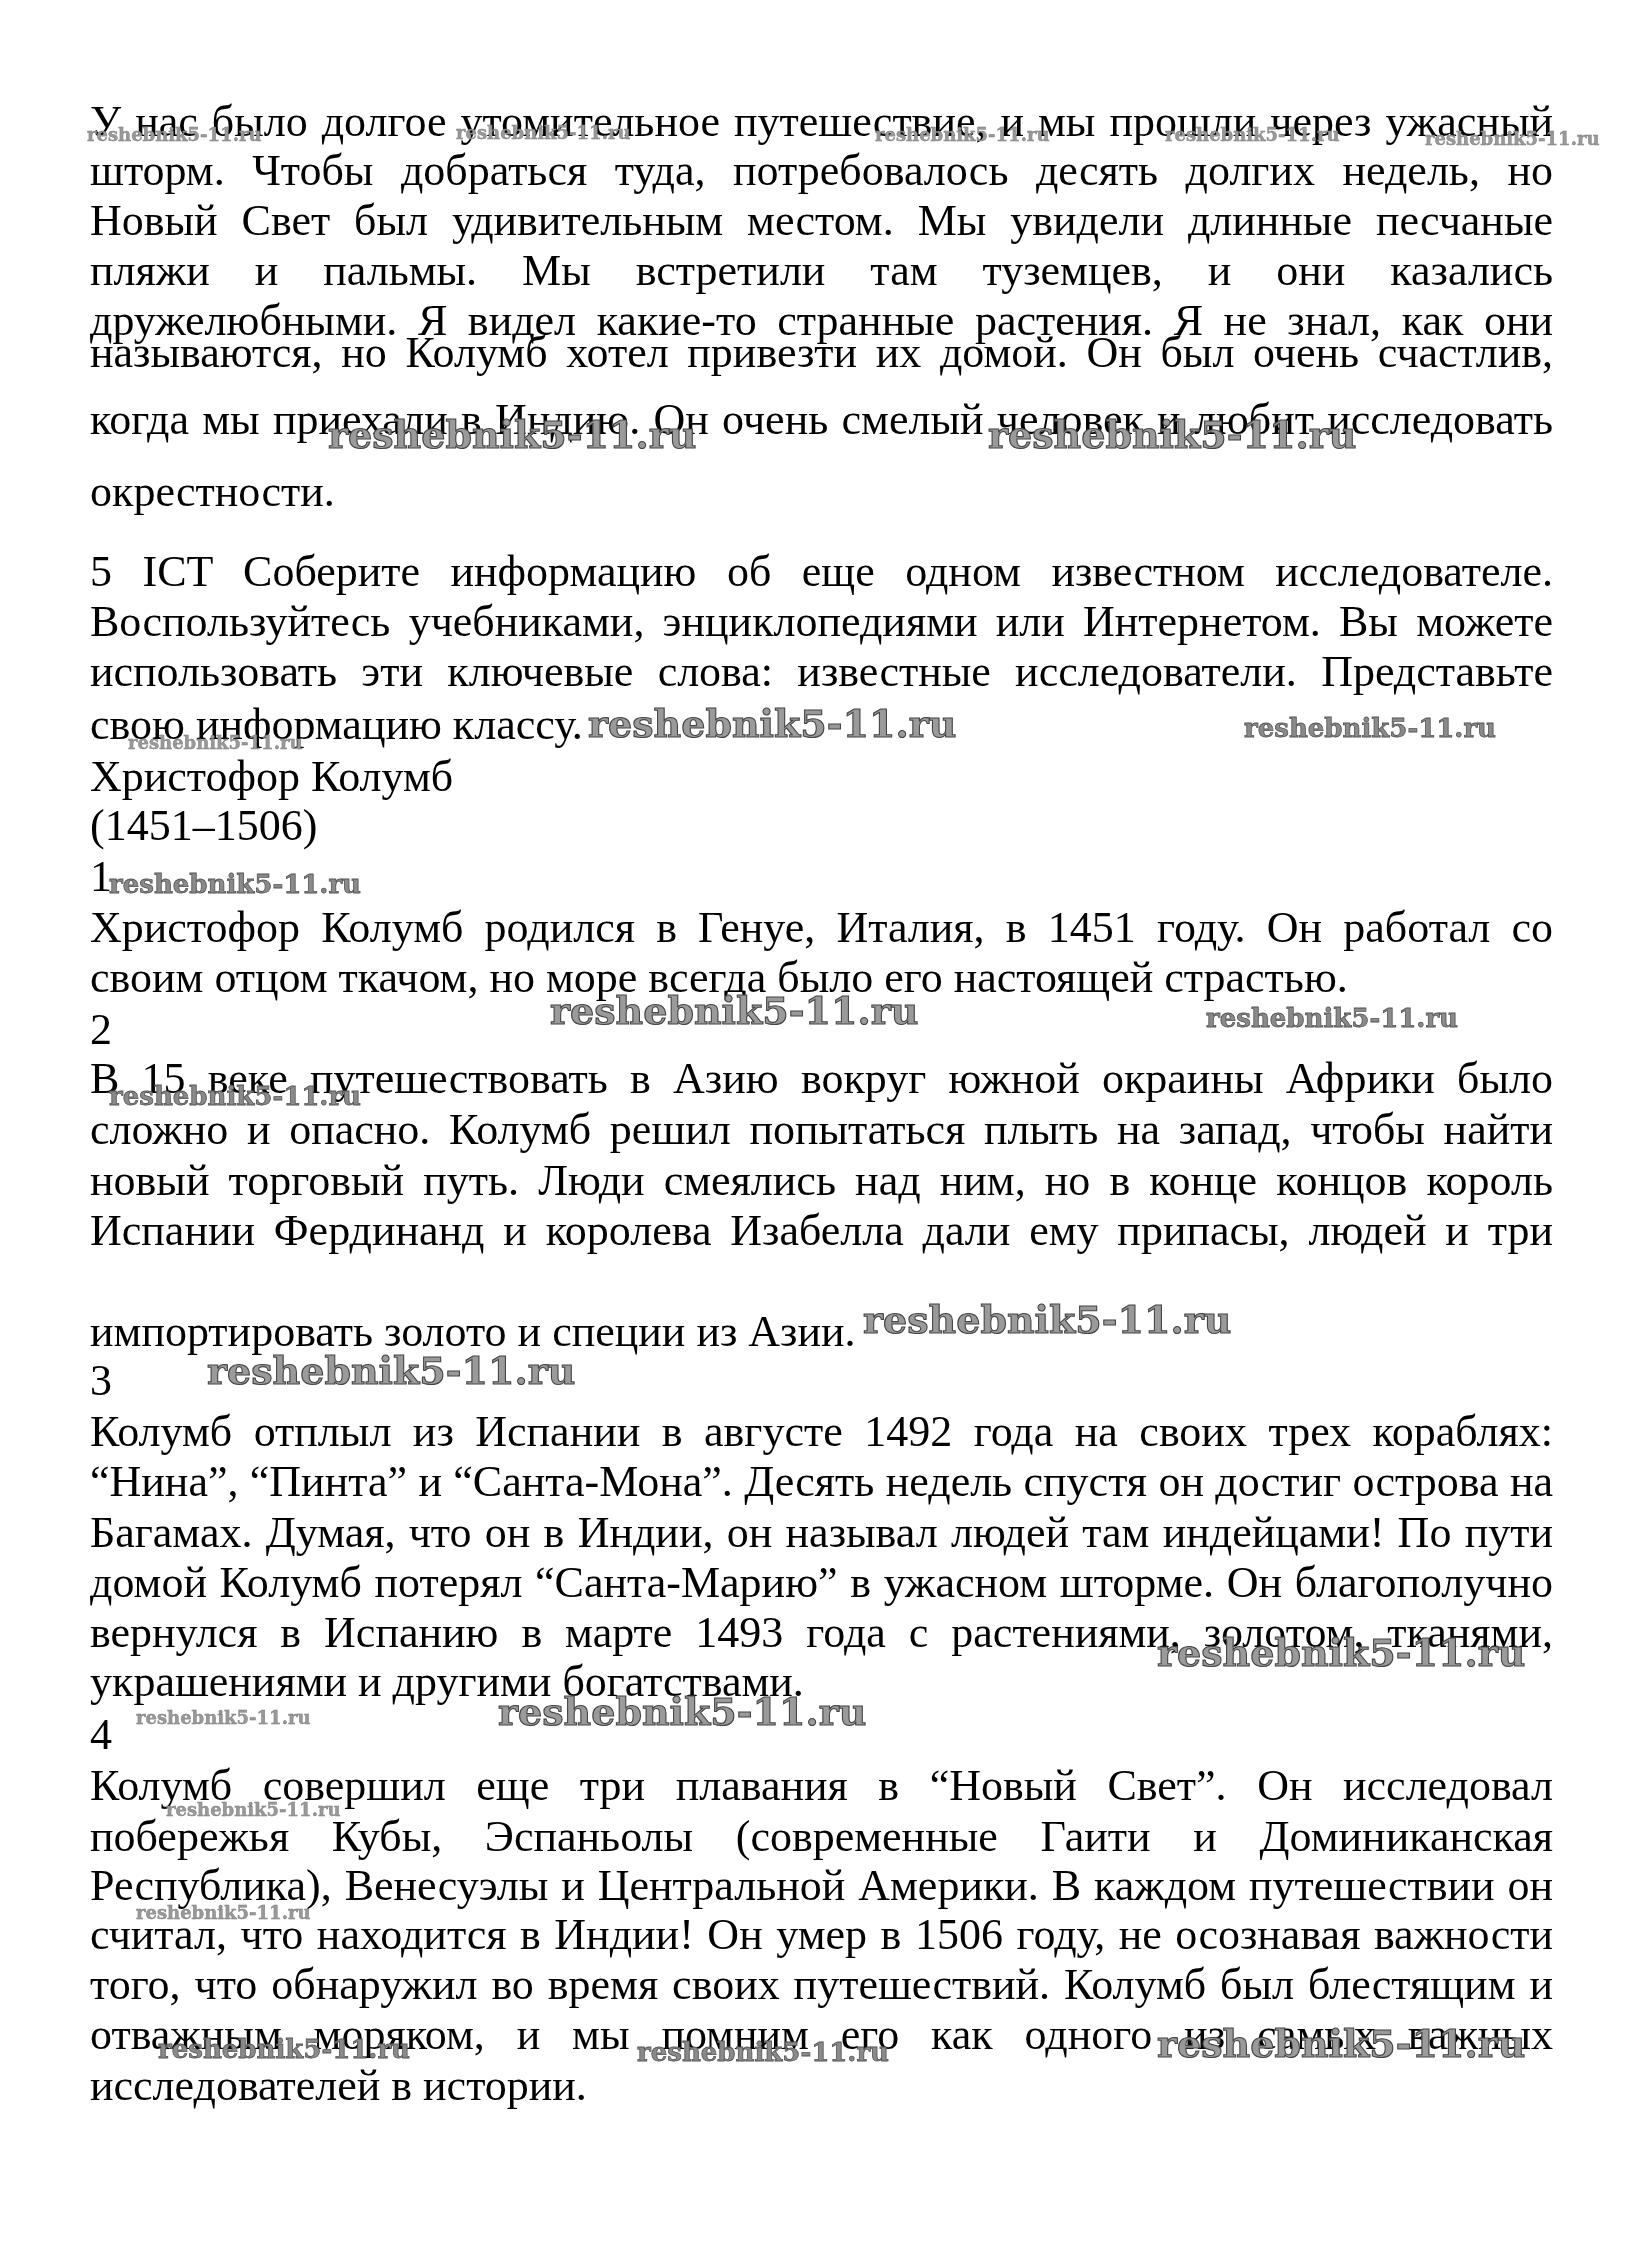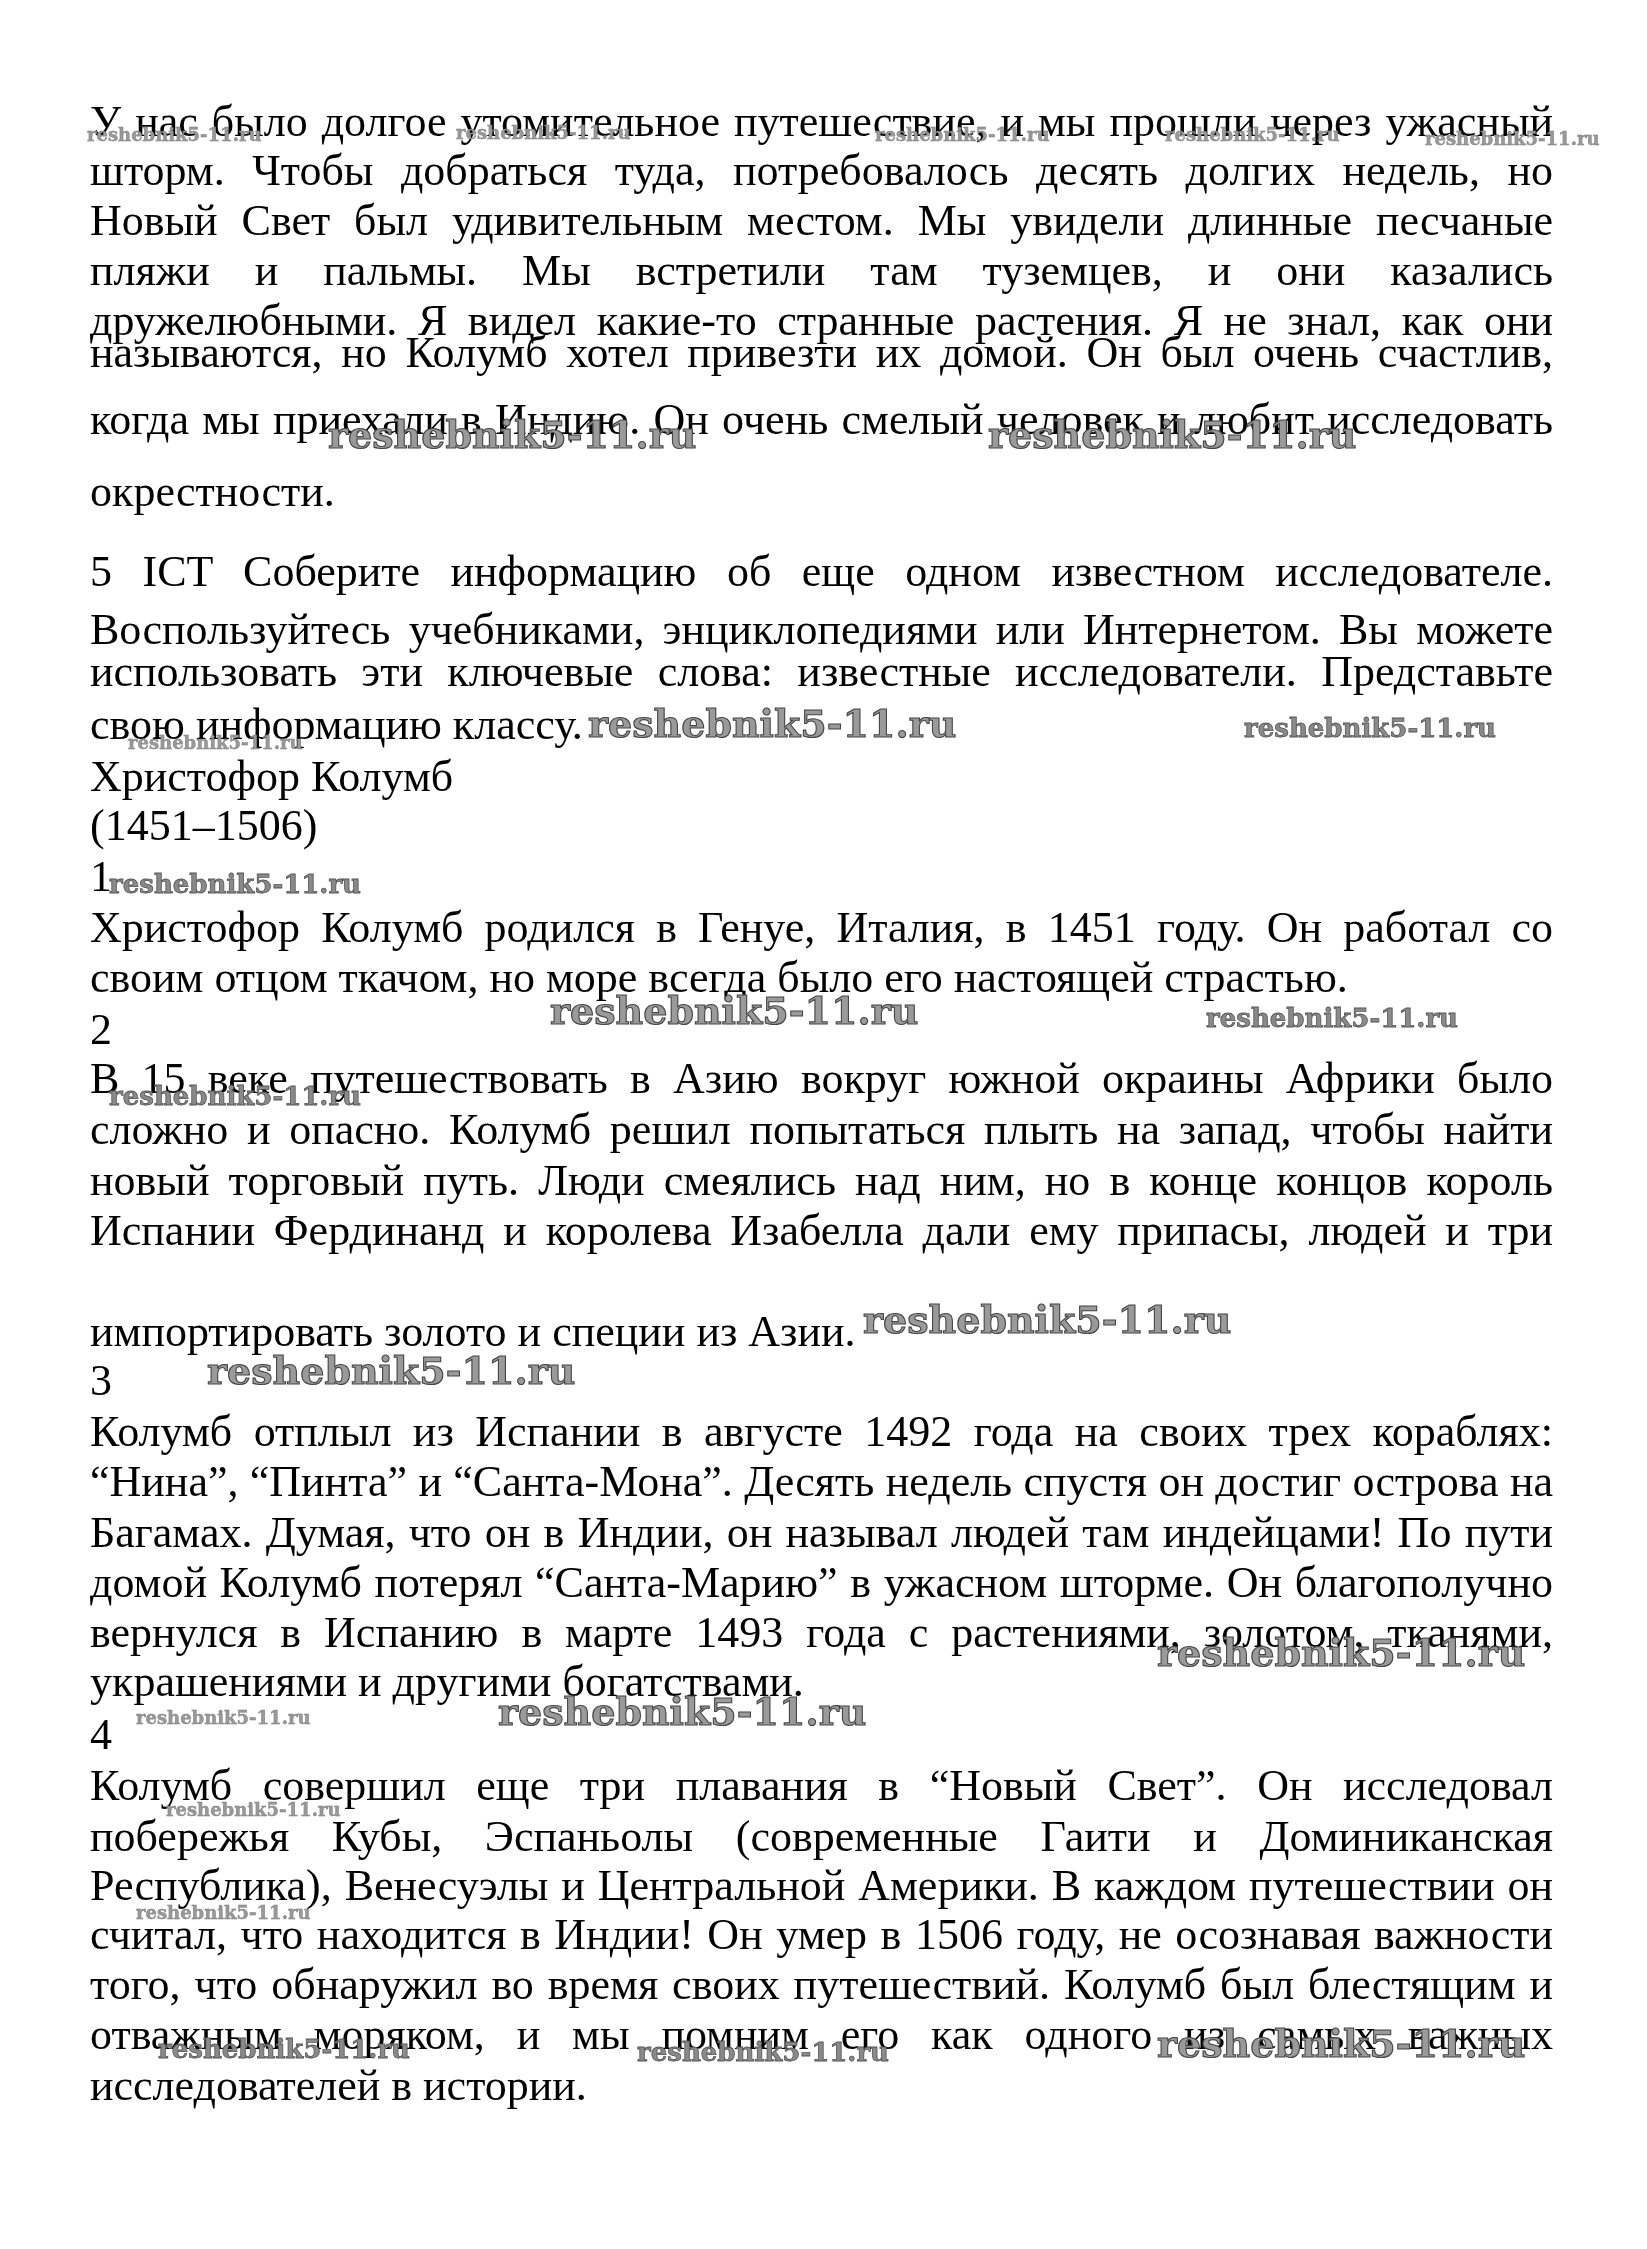--- a/index.html
+++ b/index.html
@@ -29,21 +29,21 @@
 <div class="page" id="page">
     <div class="line justify" style="top: 97px;">У нас было долгое утомительное путешествие, и мы прошли через ужасный</div>
     <div class="line justify" style="top: 146px;">шторм. Чтобы добраться туда, потребовалось десять долгих недель, но</div>
     <div class="line justify" style="top: 196px;">Новый Свет был удивительным местом. Мы увидели длинные песчаные</div>
     <div class="line justify" style="top: 246px;">пляжи и пальмы. Мы встретили там туземцев, и они казались</div>
     <div class="line justify" style="top: 296px;">дружелюбными. Я видел какие-то странные растения. Я не знал, как они</div>
     <div class="line justify" style="top: 328px;">называются, но Колумб хотел привезти их домой. Он был очень счастлив,</div>
     <div class="line justify" style="top: 395px;">когда мы приехали в Индию. Он очень смелый человек и любит исследовать</div>
     <div class="line" style="top: 467px;">окрестности.</div>
     <div class="line justify" style="top: 547px;">5 ICT Соберите информацию об еще одном известном исследователе.</div>
-    <div class="line justify" style="top: 597px; margin-top: 8px;">Воспользуйтесь учебниками, энциклопедиями или Интернетом. Вы можете</div>
+    <div class="line justify" style="top: 597px;">Воспользуйтесь учебниками, энциклопедиями или Интернетом. Вы можете</div>
     <div class="line justify" style="top: 647px;">использовать эти ключевые слова: известные исследователи. Представьте</div>
     <div class="line" style="top: 700px;">свою информацию классу.</div>
     <div class="line" style="top: 752px;">Христофор Колумб</div>
     <div class="line" style="top: 801px;">(1451–1506)</div>
     <div class="line" style="top: 852px;">1</div>
     <div class="line justify" style="top: 903px;">Христофор Колумб родился в Генуе, Италия, в 1451 году. Он работал со</div>
     <div class="line" style="top: 953px;">своим отцом ткачом, но море всегда было его настоящей страстью.</div>
     <div class="line" style="top: 1005px;">2</div>
     <div class="line justify" style="top: 1054px;">В 15 веке путешествовать в Азию вокруг южной окраины Африки было</div>
     <div class="line justify" style="top: 1105px;">сложно и опасно. Колумб решил попытаться плыть на запад, чтобы найти</div>

